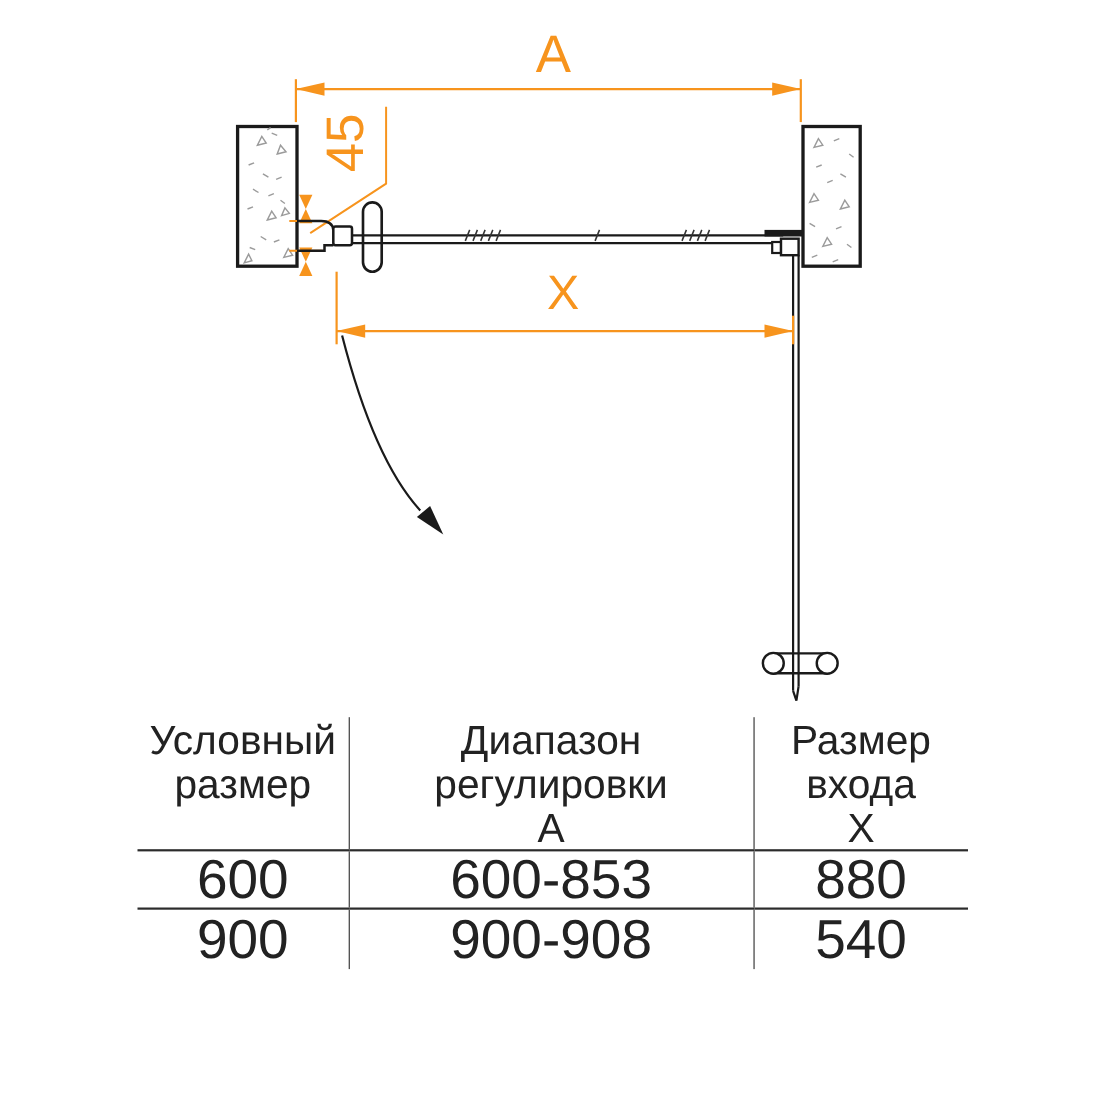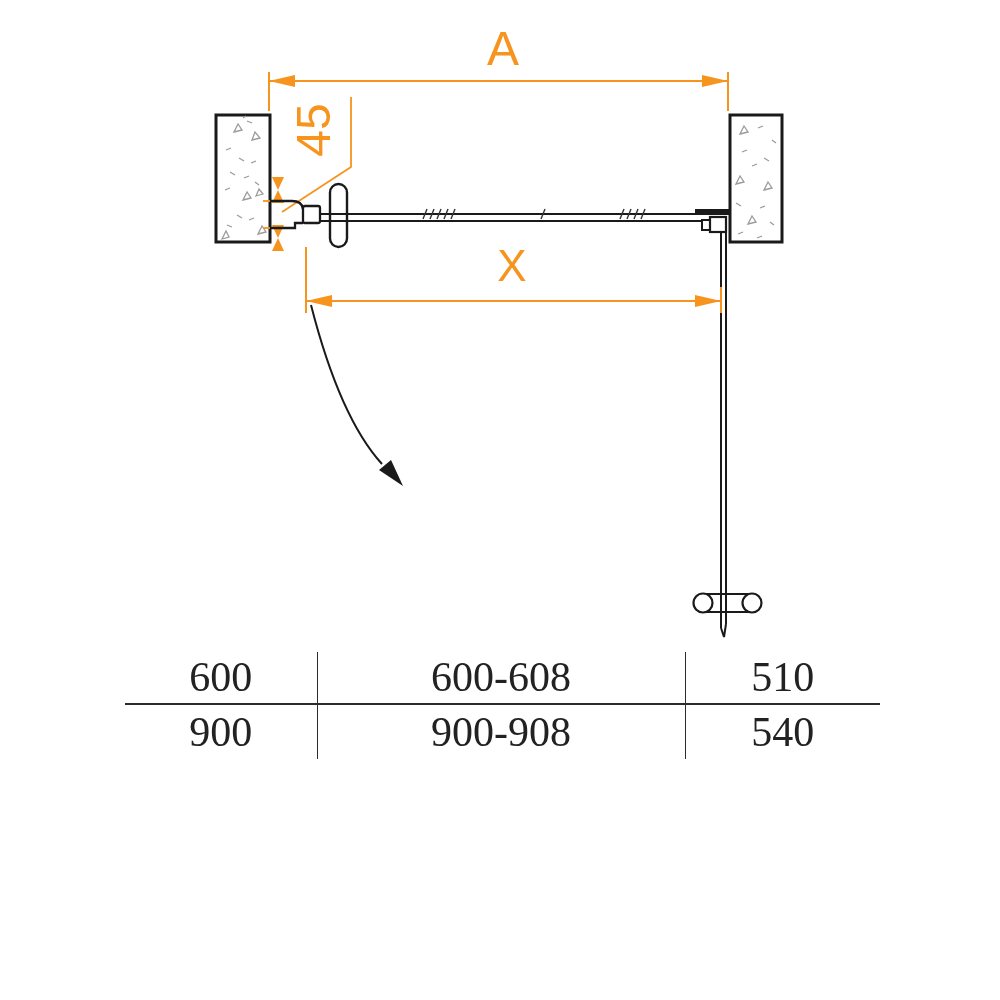--- a/index.html
+++ b/index.html
@@ -11,22 +11,22 @@
   
   .spec-table{position:absolute;left:125px;top:652px;width:755px;
               border-collapse:collapse;table-layout:fixed;}
   .spec-table td{padding:0;text-align:center;color:#222;}
   .col1{width:192px;}
   .col2{width:368px;border-left:1.6px solid #2b2b2b;}
   .col3{width:195px;border-left:1.6px solid #2b2b2b;}
   .hdr td{height:116px;vertical-align:top;font-size:37px;line-height:38px;
           border-bottom:2.4px solid #2b2b2b;}
   .hdr .hl{padding-top:2px;}
-  .row td{height:51px;font-size:42px;line-height:51px;
-          border-bottom:2.4px solid #2b2b2b;font-family:Liberation Serif, serif;}
+  .row td{height:51px;font-size:50px;line-height:51px;
+          border-bottom:2.4px solid #2b2b2b;}
   .row:last-child td{border-bottom:none;height:54px;line-height:50px;}
 </style>
 </head>
 <body>
 
 <svg class="canvas" viewBox="0 0 1000 1000">
 
   <g>
     <rect x="216" y="115" width="54" height="127" fill="#ffffff" stroke="#1A1A1A" stroke-width="3"></rect>
     <g stroke="#9B9B9B" stroke-width="1.3" fill="none">
@@ -154,24 +154,40 @@
   </g>
 </svg>
 
 <table class="spec-table">
   <colgroup>
       <col class="col1">
       <col class="col2">
       <col class="col3">
     </colgroup>
   <tbody>
+    <tr class="hdr">
+      <td class="col1">
+        <div class="hl">Условный</div>
+        <div class="hl">размер</div>
+      </td>
+      <td class="col2">
+        <div class="hl">Диапазон</div>
+        <div class="hl">регулировки</div>
+        <div class="hl">А</div>
+      </td>
+      <td class="col3">
+        <div class="hl">Размер</div>
+        <div class="hl">входа</div>
+        <div class="hl">Х</div>
+      </td>
+    </tr>
     <tr class="row">
       <td class="col1">600</td>
-      <td class="col2">600-608</td>
-      <td class="col3">510</td>
+      <td class="col2">600-853</td>
+      <td class="col3">880</td>
     </tr>
     <tr class="row">
       <td class="col1">900</td>
       <td class="col2">900-908</td>
       <td class="col3">540</td>
     </tr>
   </tbody>
 </table>
 
 </body></html>

